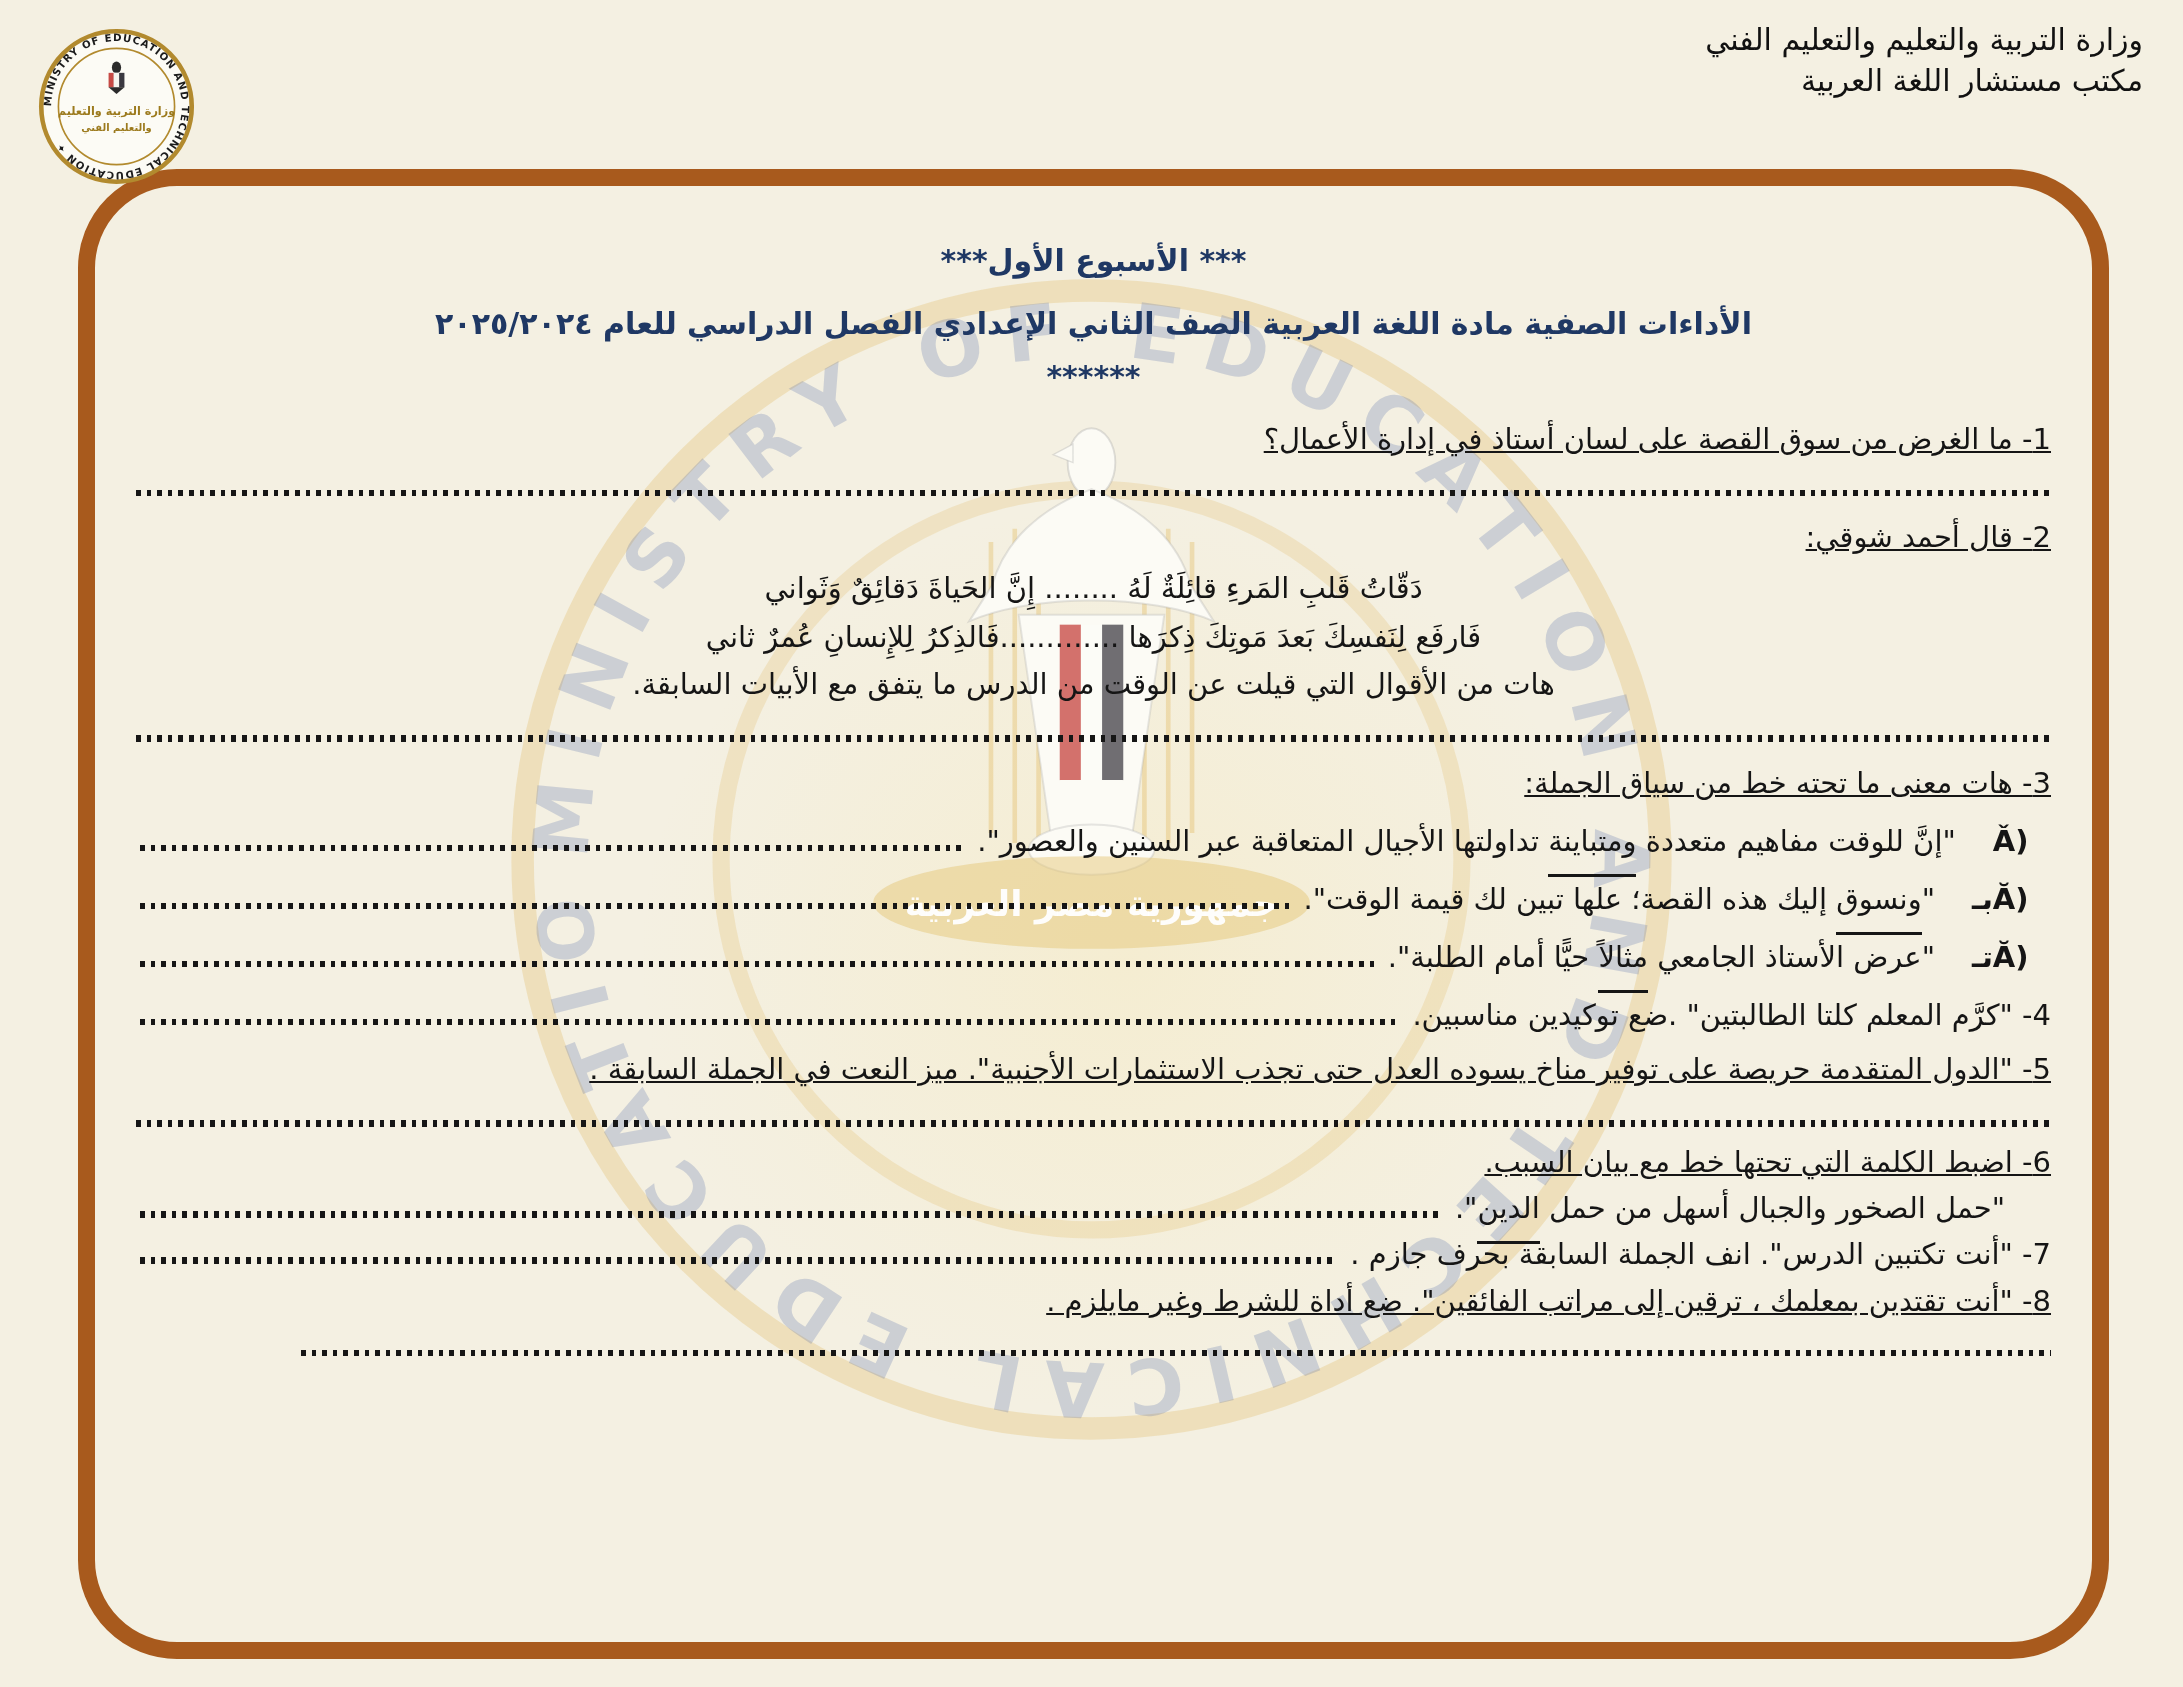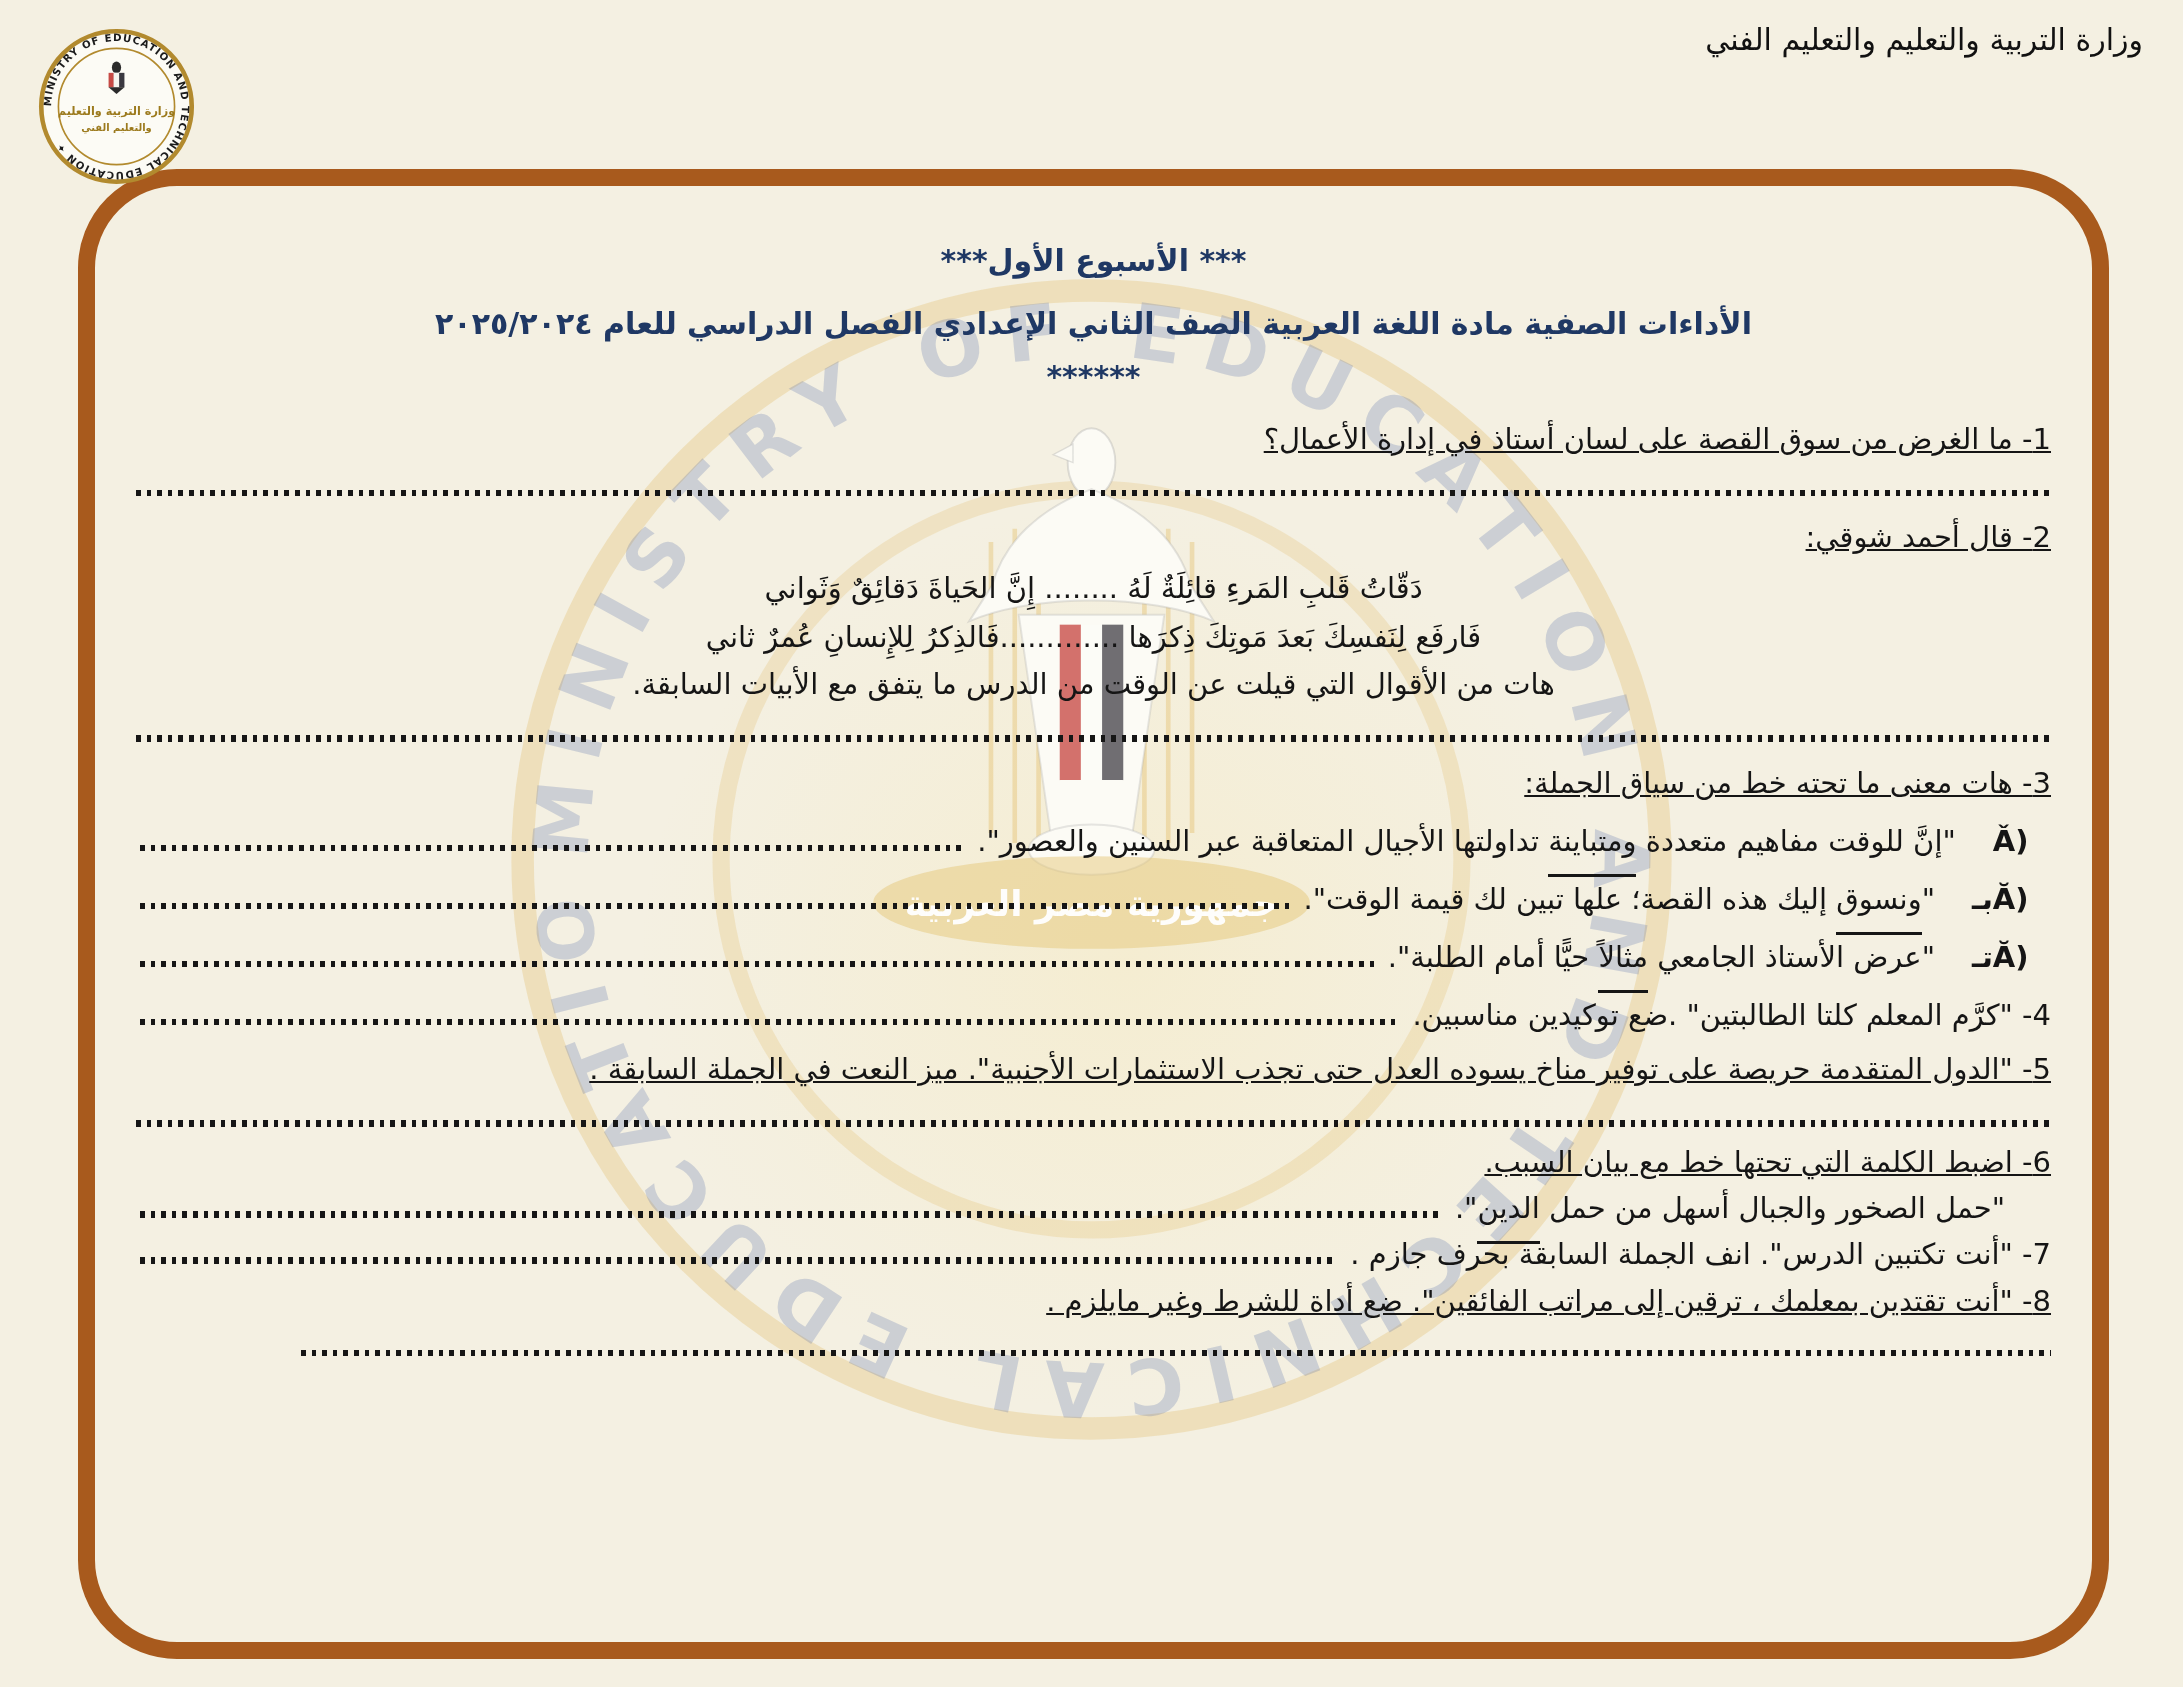--- a/index.html
+++ b/index.html
@@ -91,20 +91,21 @@
     <rect x="1016" y="645" width="32" height="235" fill="rgba(58,56,64,0.72)"></rect>
     <path d="M952 880 L1048 880 L1000 945 Z" fill="#fcfbf5"></path>
     <ellipse cx="1000" cy="985" rx="95" ry="38" fill="#fcfbf5" stroke="rgba(175,175,175,0.3)" stroke-width="3"></ellipse>
     <ellipse cx="1000" cy="1065" rx="330" ry="70" fill="rgba(230,199,122,0.5)"></ellipse>
     <text x="1000" y="1085" text-anchor="middle" font-size="54" font-weight="bold" fill="rgba(255,255,255,0.95)">جمهورية مصر العربية</text>
   </g>
 </svg>
 
 <div class="hdr">
   <div>وزارة التربية والتعليم والتعليم الفني</div>
+  <div>مكتب مستشار اللغة العربية</div>
 </div>
 
 <svg class="seal" viewBox="0 0 250 250" aria-hidden="true">
   <circle cx="125" cy="125" r="114" fill="#fcfbf5" stroke="#b28a2e" stroke-width="7"></circle>
   <circle cx="125" cy="125" r="88" fill="none" stroke="#b28a2e" stroke-width="2.5"></circle>
   <defs>
     <path id="sealc" d="M125,125 m -99,0 a99,99 0 1,1 198,0 a99,99 0 1,1 -198,0"></path>
   </defs>
   <text font-size="15.5" font-weight="bold" fill="#1c1c1c" letter-spacing="1.6">
     <textPath href="#sealc">MINISTRY OF EDUCATION AND TECHNICAL EDUCATION ✦</textPath>

